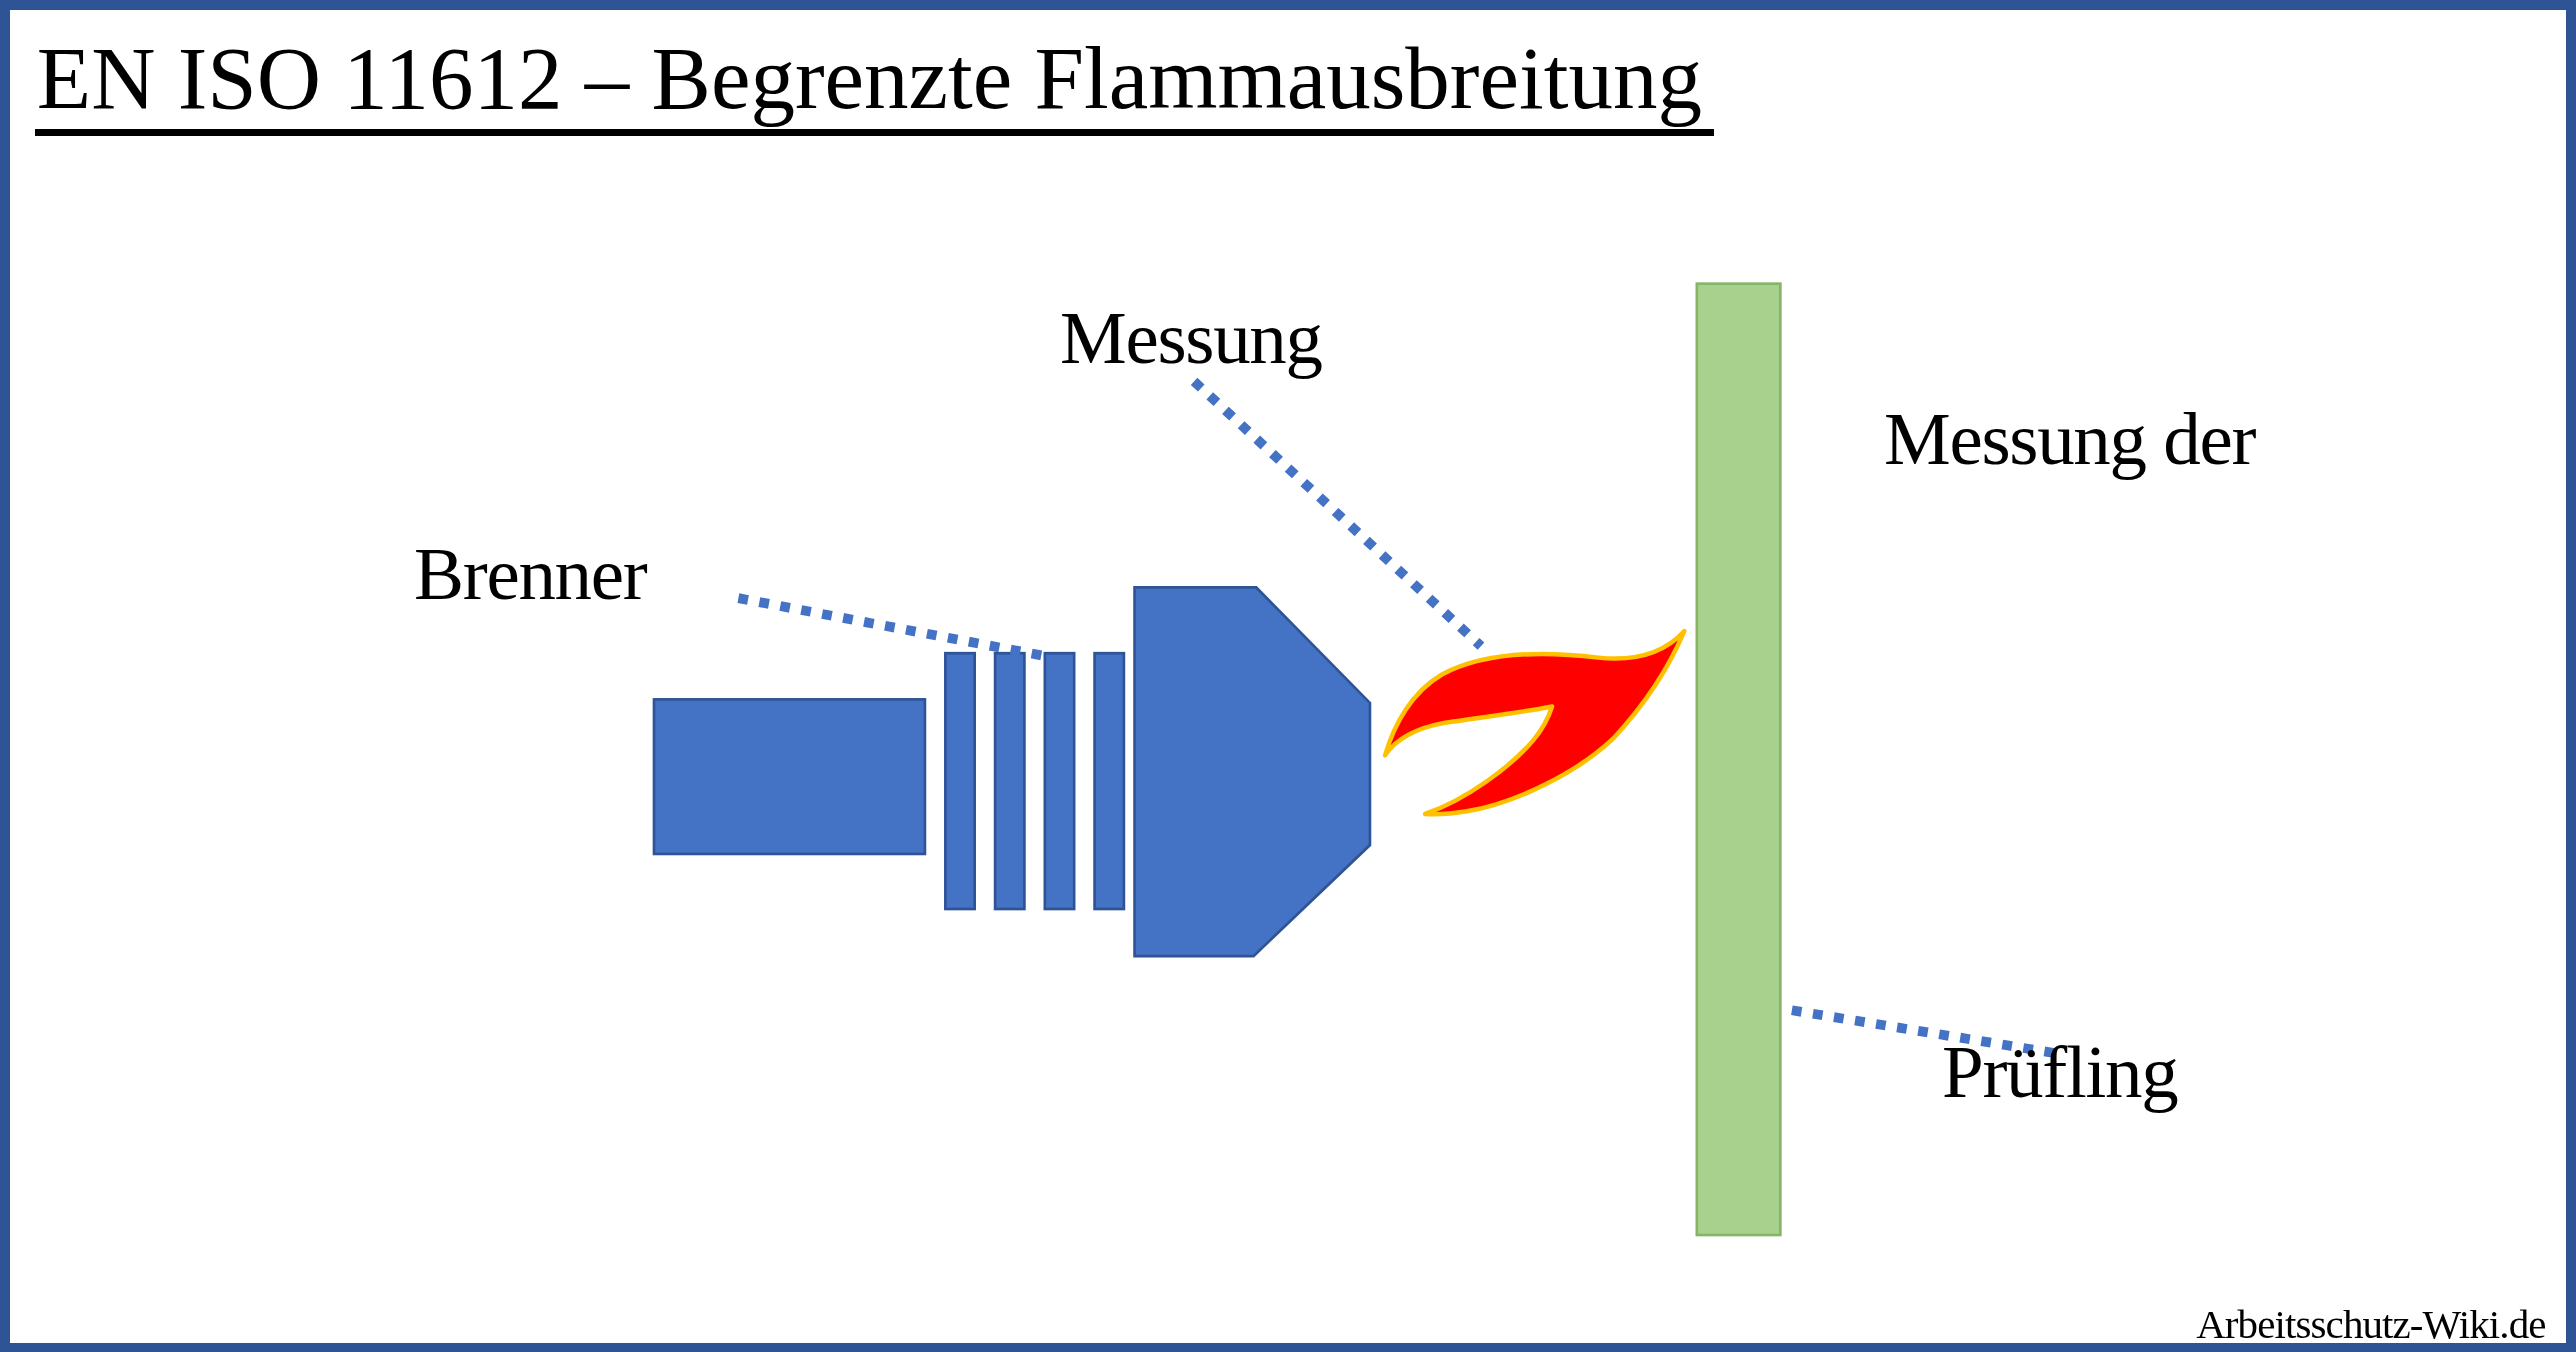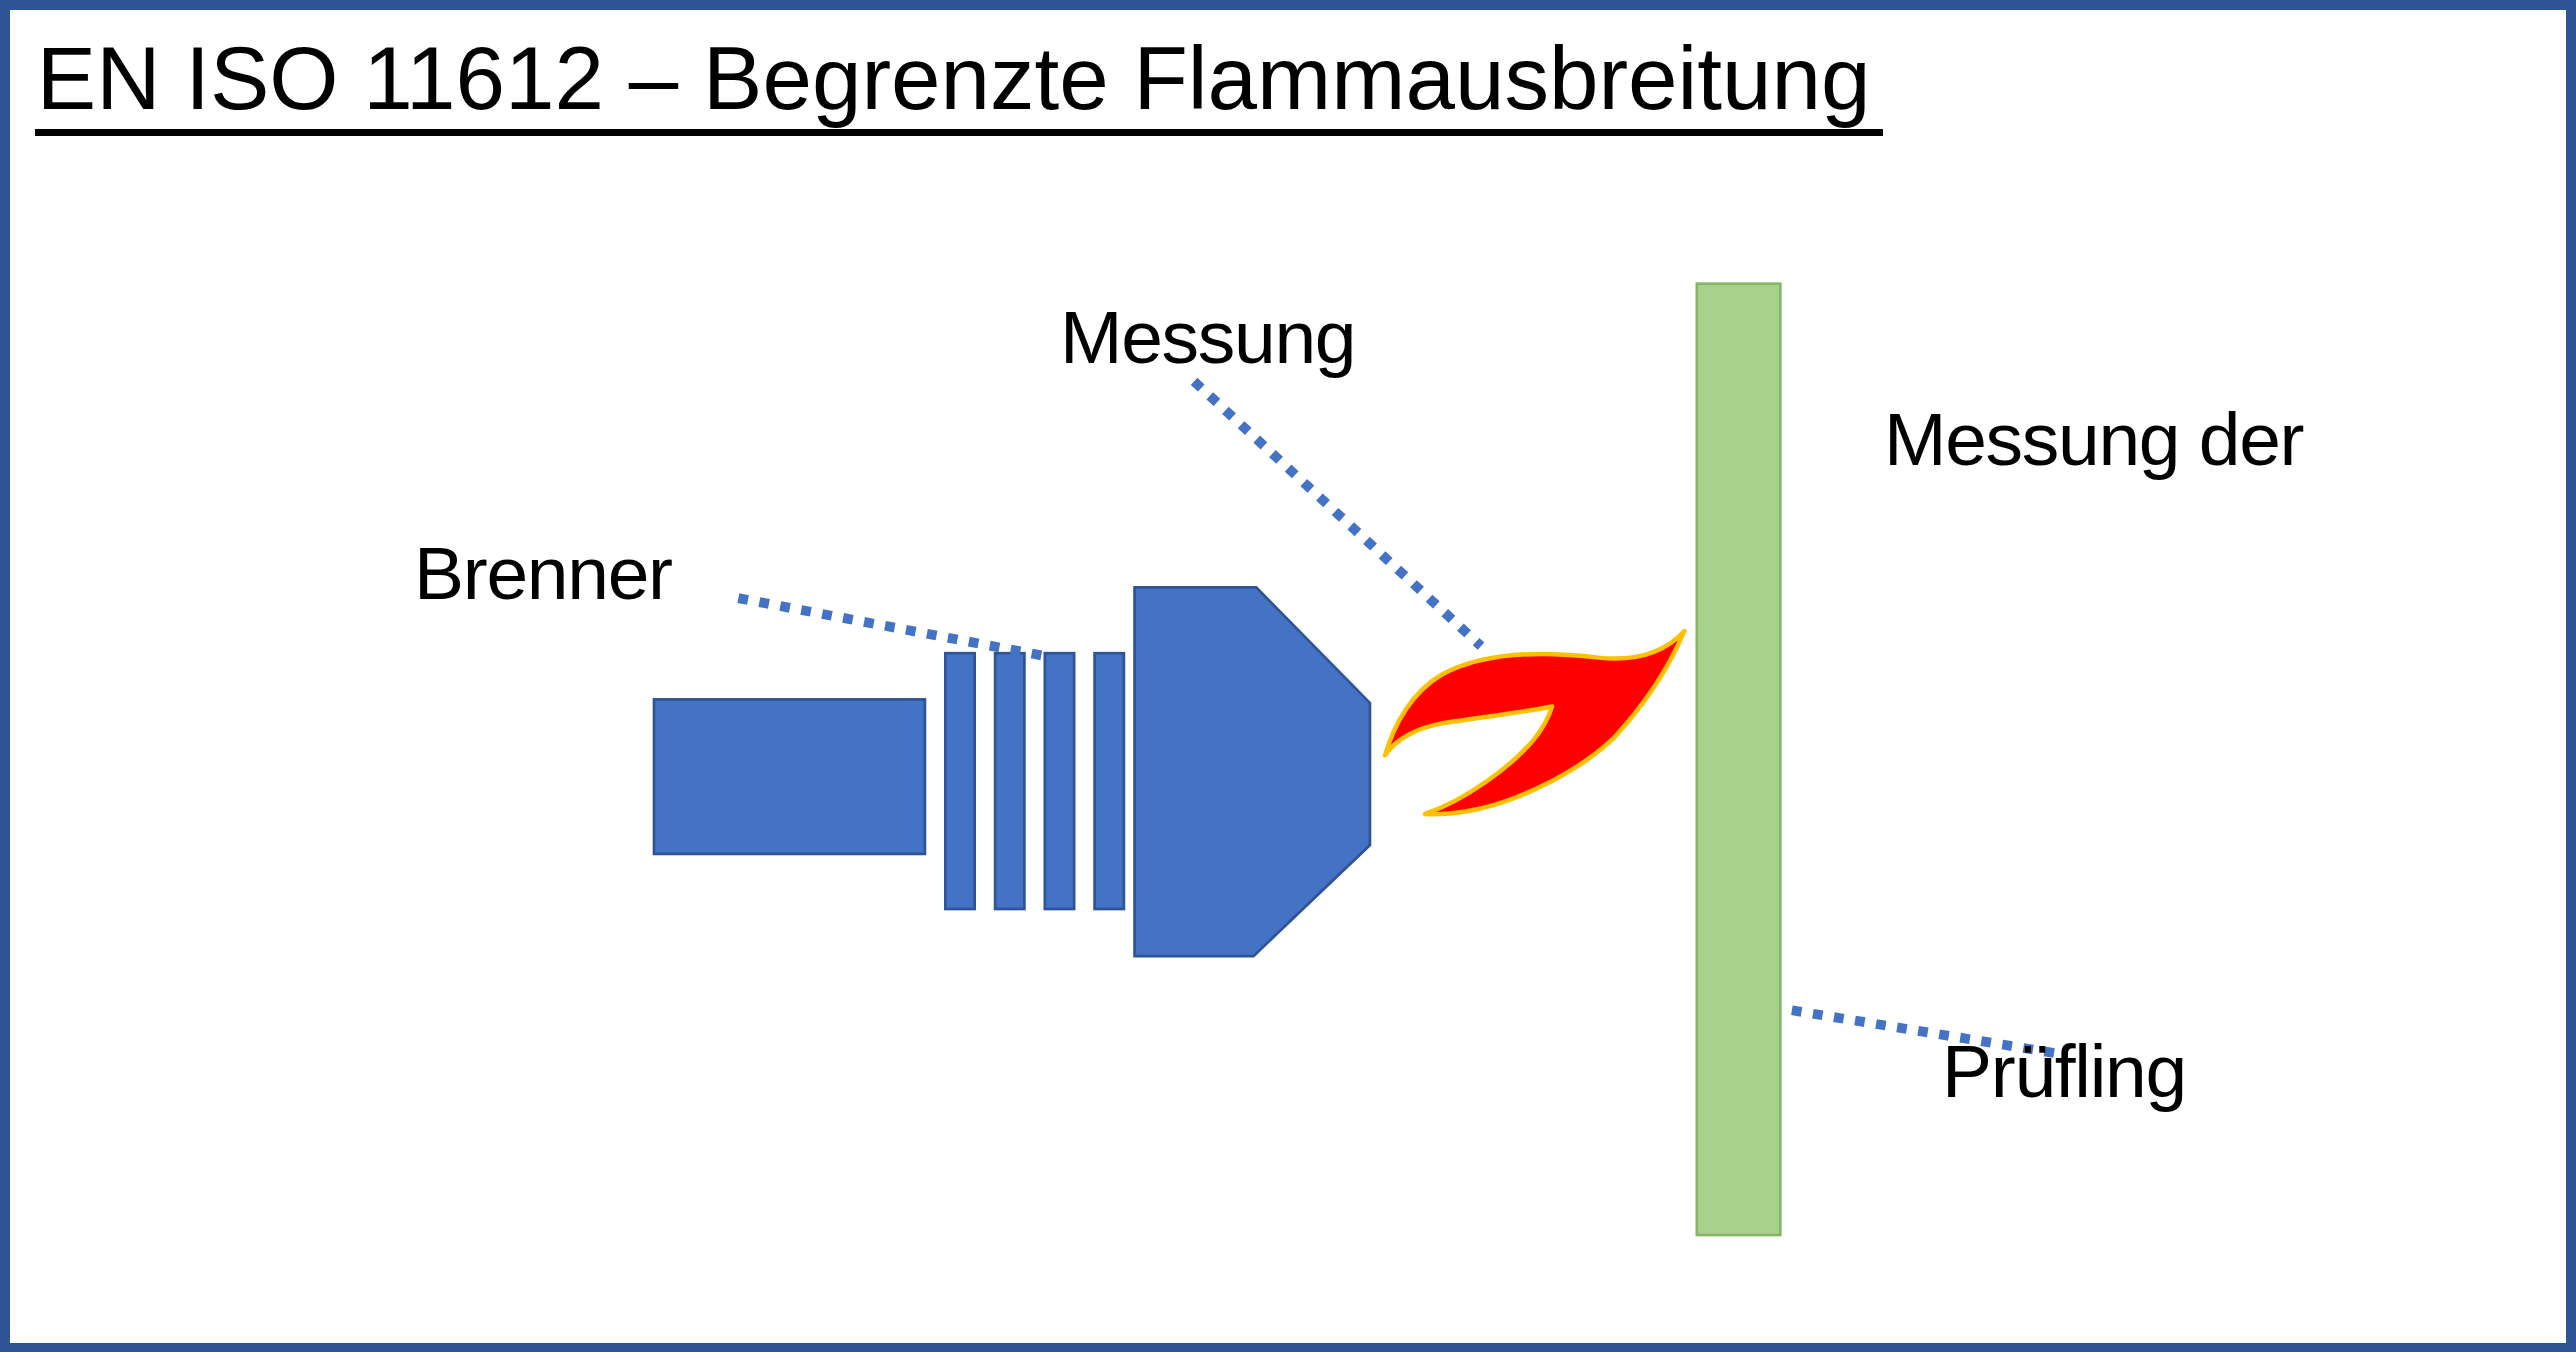--- a/index.html
+++ b/index.html
@@ -2,21 +2,21 @@
 <html style="font-size:14px"><head>
 <meta charset="utf-8">
 <style>
   html,body{margin:0;padding:0;background:#ffffff;}
   .page{
     position:relative;
     width:2576px;height:1353px;
     background:#ffffff;
     box-sizing:border-box;
     border:10.7px solid #2F5496;
-    font-family:Liberation Sans, sans-serif;
+    font-family:Liberation Serif, serif;
     overflow:hidden;
     text-align:center;
   }
   .title{
     position:absolute;left:25px;top:19.5px;
     font-size:89px;line-height:1.08;font-weight:500;
     color:#000;letter-spacing:0px;white-space:nowrap;
     display:inline-block;border-bottom:7px solid #000;
     padding:0 12.4px 3.6px 1.8px;margin:0;
   }
@@ -77,15 +77,16 @@
 
   <div class="lbl lbl-burner">Brenner</div>
   <div class="lbl lbl-flame">Messung</div>
 
   <div class="lbl lbl-measure">
     <div>Messung der</div>
   </div>
 
   <div class="lbl lbl-specimen">Prüfling</div>
 
+  <div class="watermark">Arbeitsschutz-Wiki.de</div>
 
 </div>
 
 
 </body></html>

